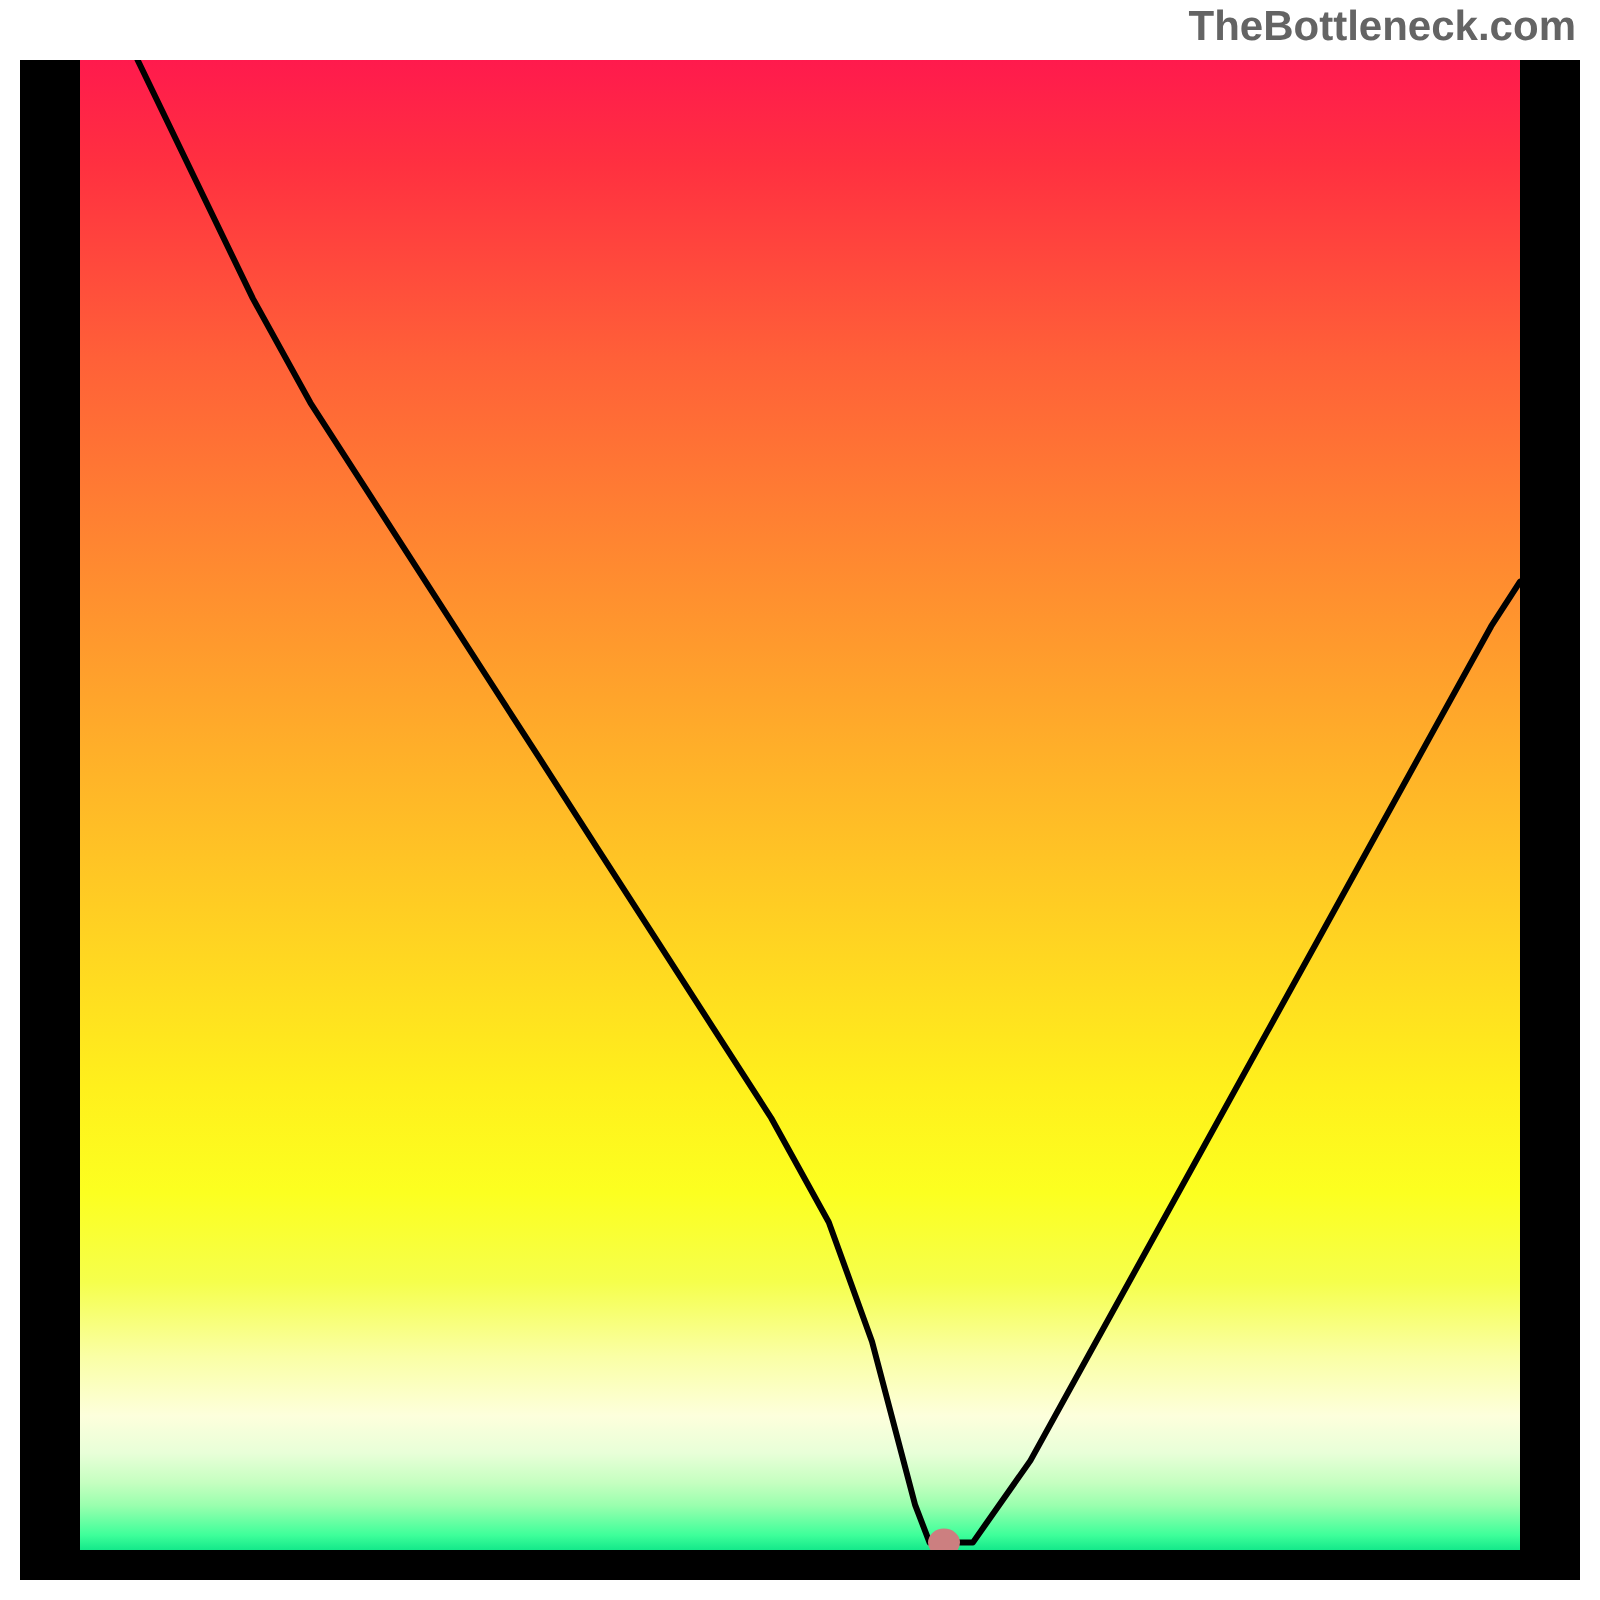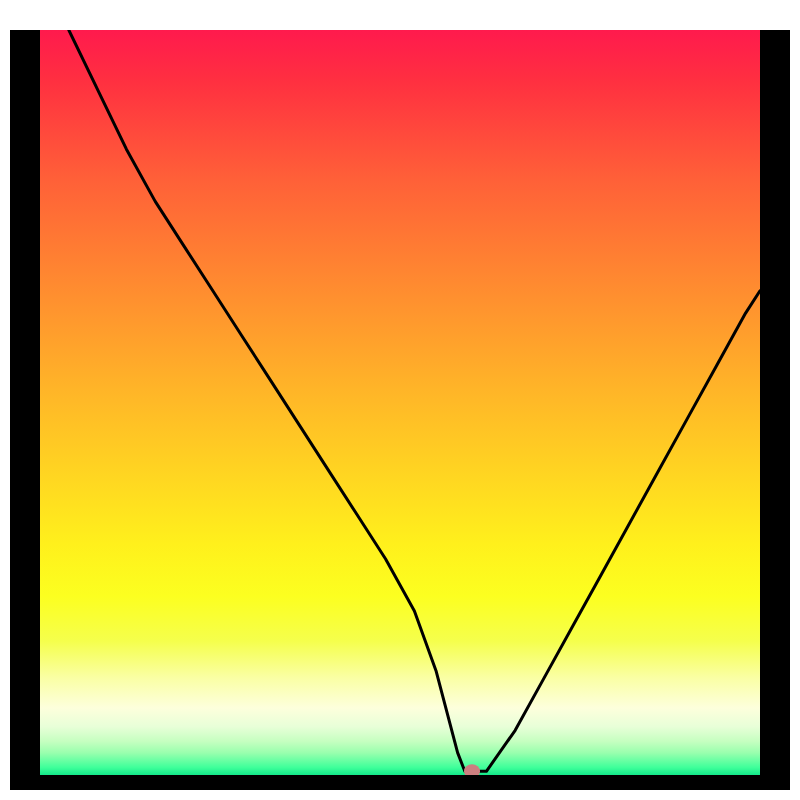--- a/index.html
+++ b/index.html
@@ -65,20 +65,21 @@
     top: 0;
     left: 0;
     width: 720px;
     height: 745px;
   }
 </style>
 </head>
 <body>
 
 <div class="container">
+  <div class="watermark">TheBottleneck.com</div>
   <div class="chart-frame">
     <div class="plot-area">
       <svg class="curve-svg" viewBox="0 0 720 745">
         <path id="curve-path" fill="none" stroke="#000000" stroke-width="3" stroke-linecap="round" stroke-linejoin="round" d="M 28.8 0.0 L 57.6 59.6 L 86.4 119.2 L 115.2 171.4 L 144.0 216.1 L 172.8 260.8 L 201.6 305.5 L 230.4 350.1 L 259.2 394.9 L 288.0 439.6 L 316.8 484.3 L 345.6 529.0 L 374.4 581.1 L 396.0 640.7 L 417.6 722.6 L 424.8 741.3 L 446.4 741.3 L 475.2 700.3 L 504.0 648.1 L 532.8 596.0 L 561.6 543.9 L 590.4 491.7 L 619.2 439.6 L 648.0 387.4 L 676.8 335.2 L 705.6 283.1 L 720.0 260.8"></path>
         <ellipse id="marker-dot" rx="8" ry="7" fill="#cc7f80" cx="432.0" cy="741.3"></ellipse>
       </svg>
     </div>
   </div>
 </div>
 

